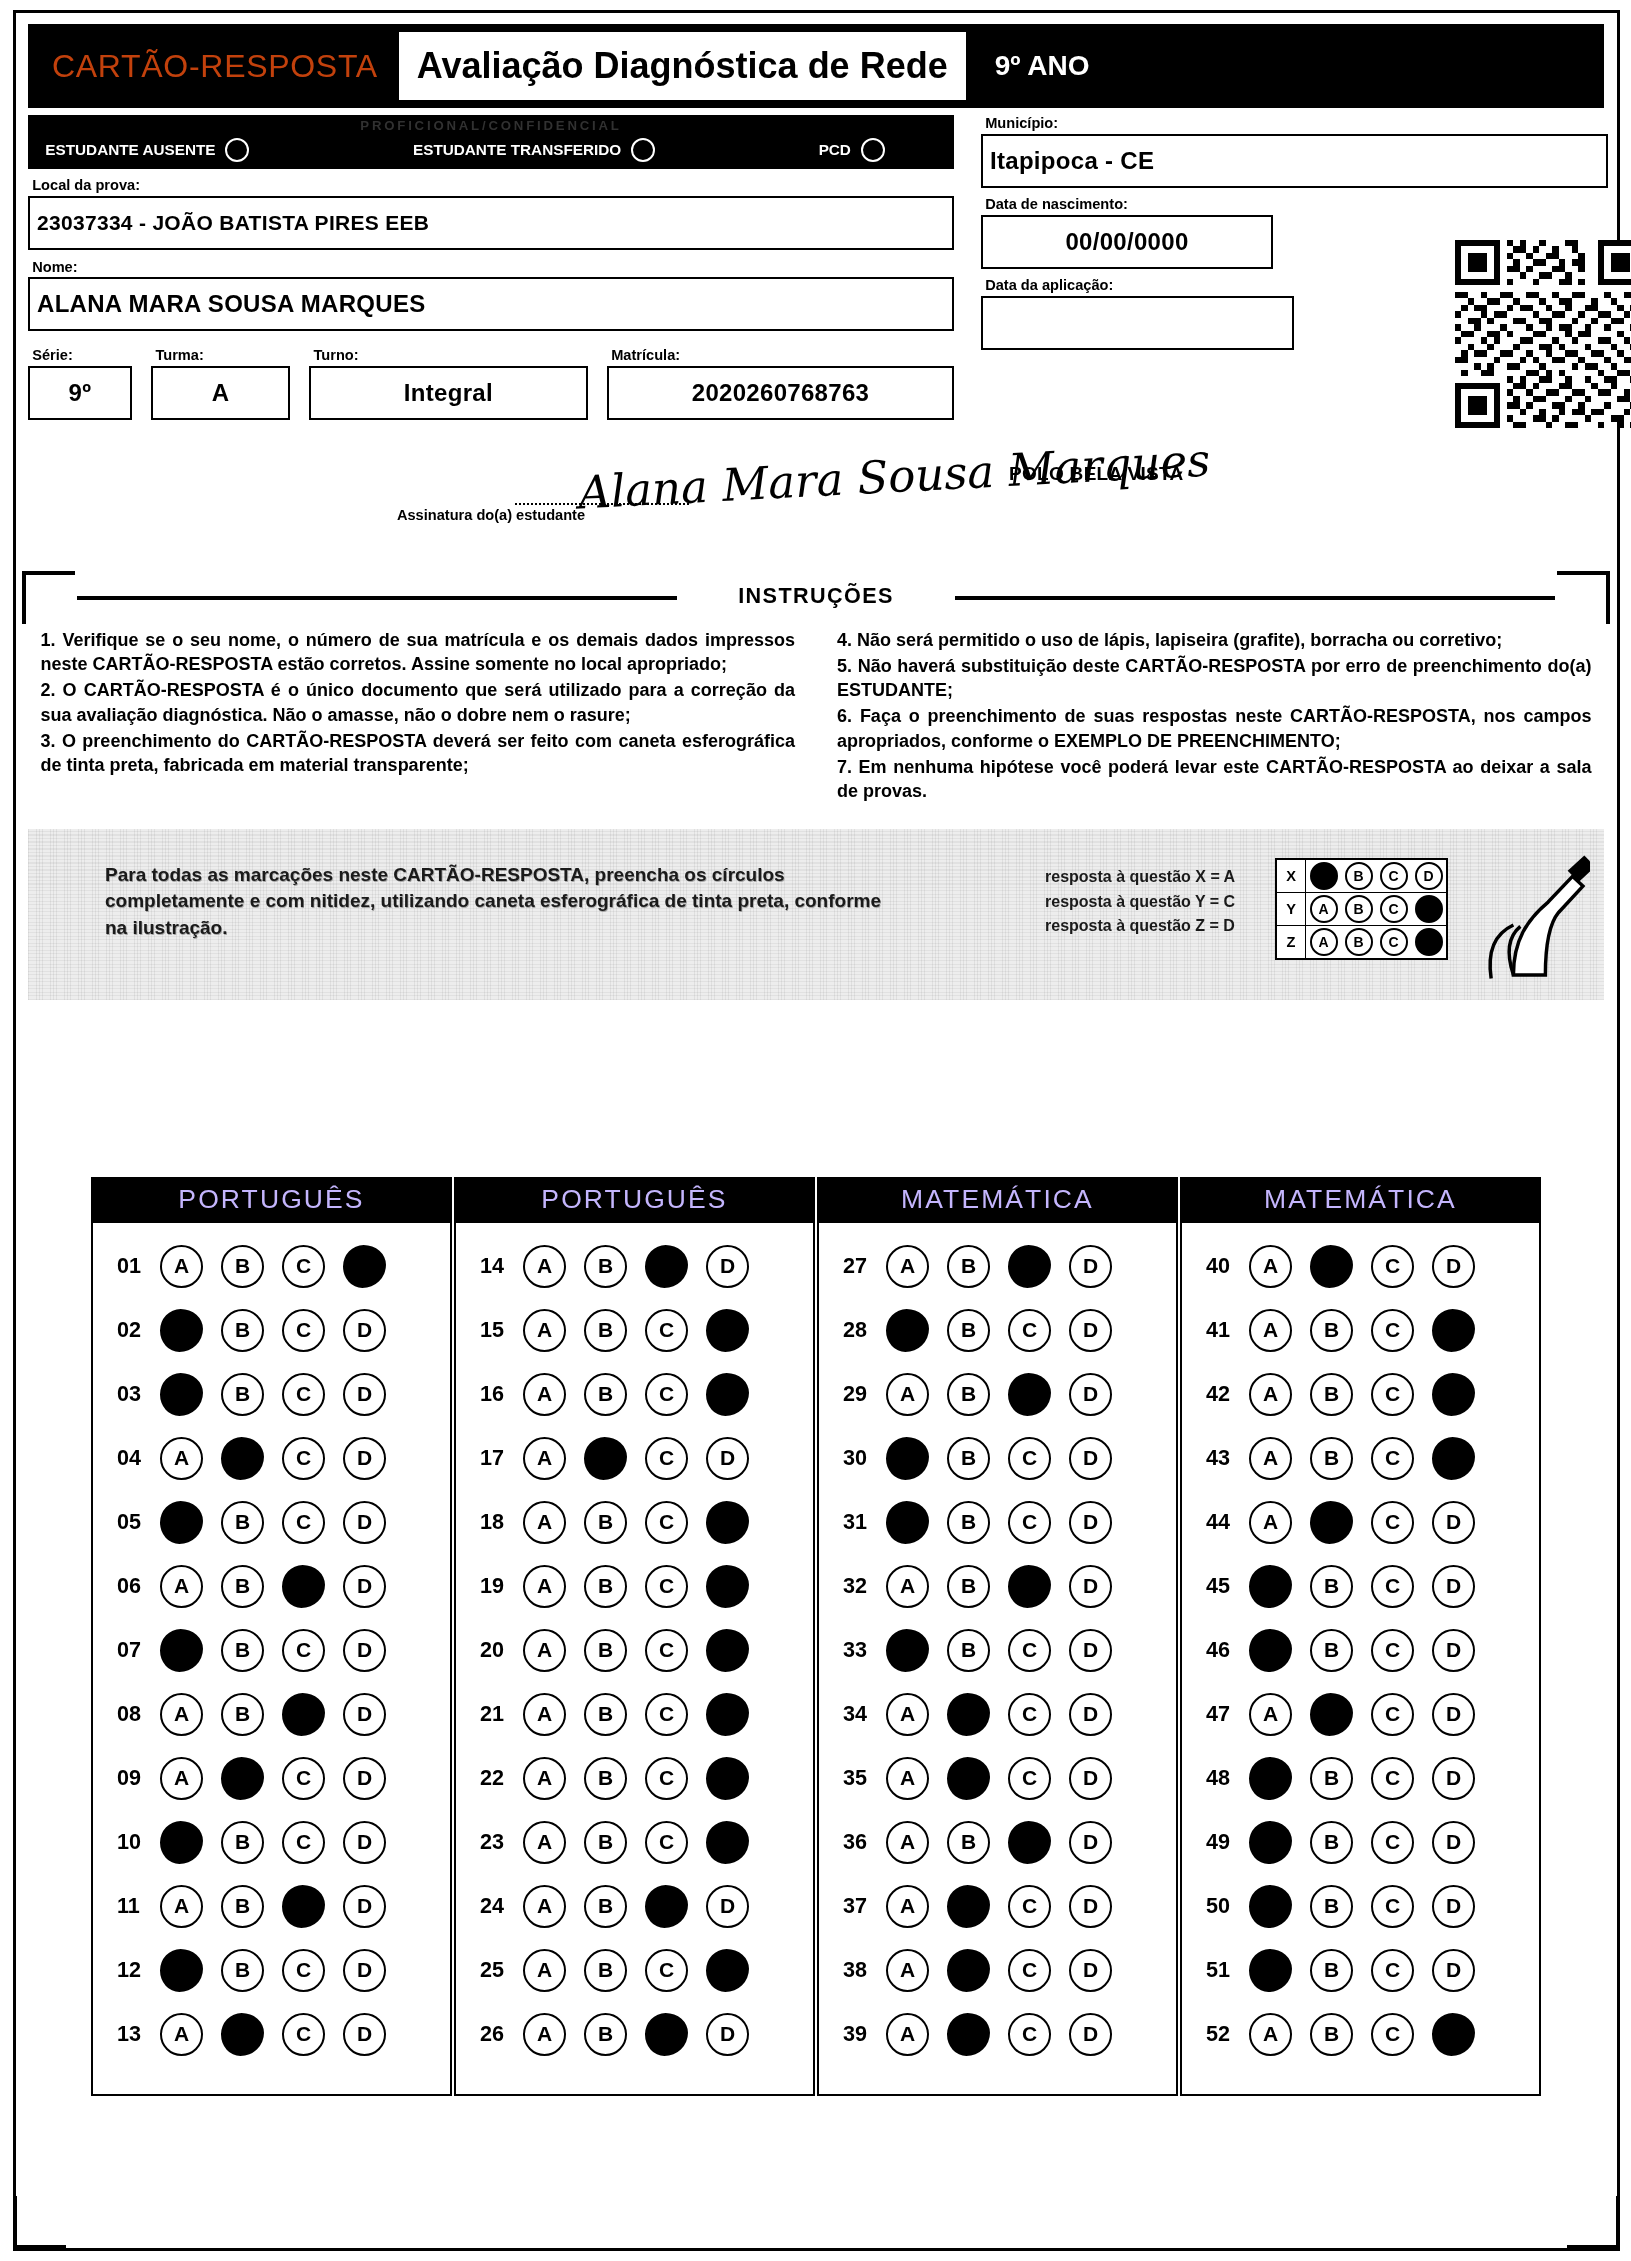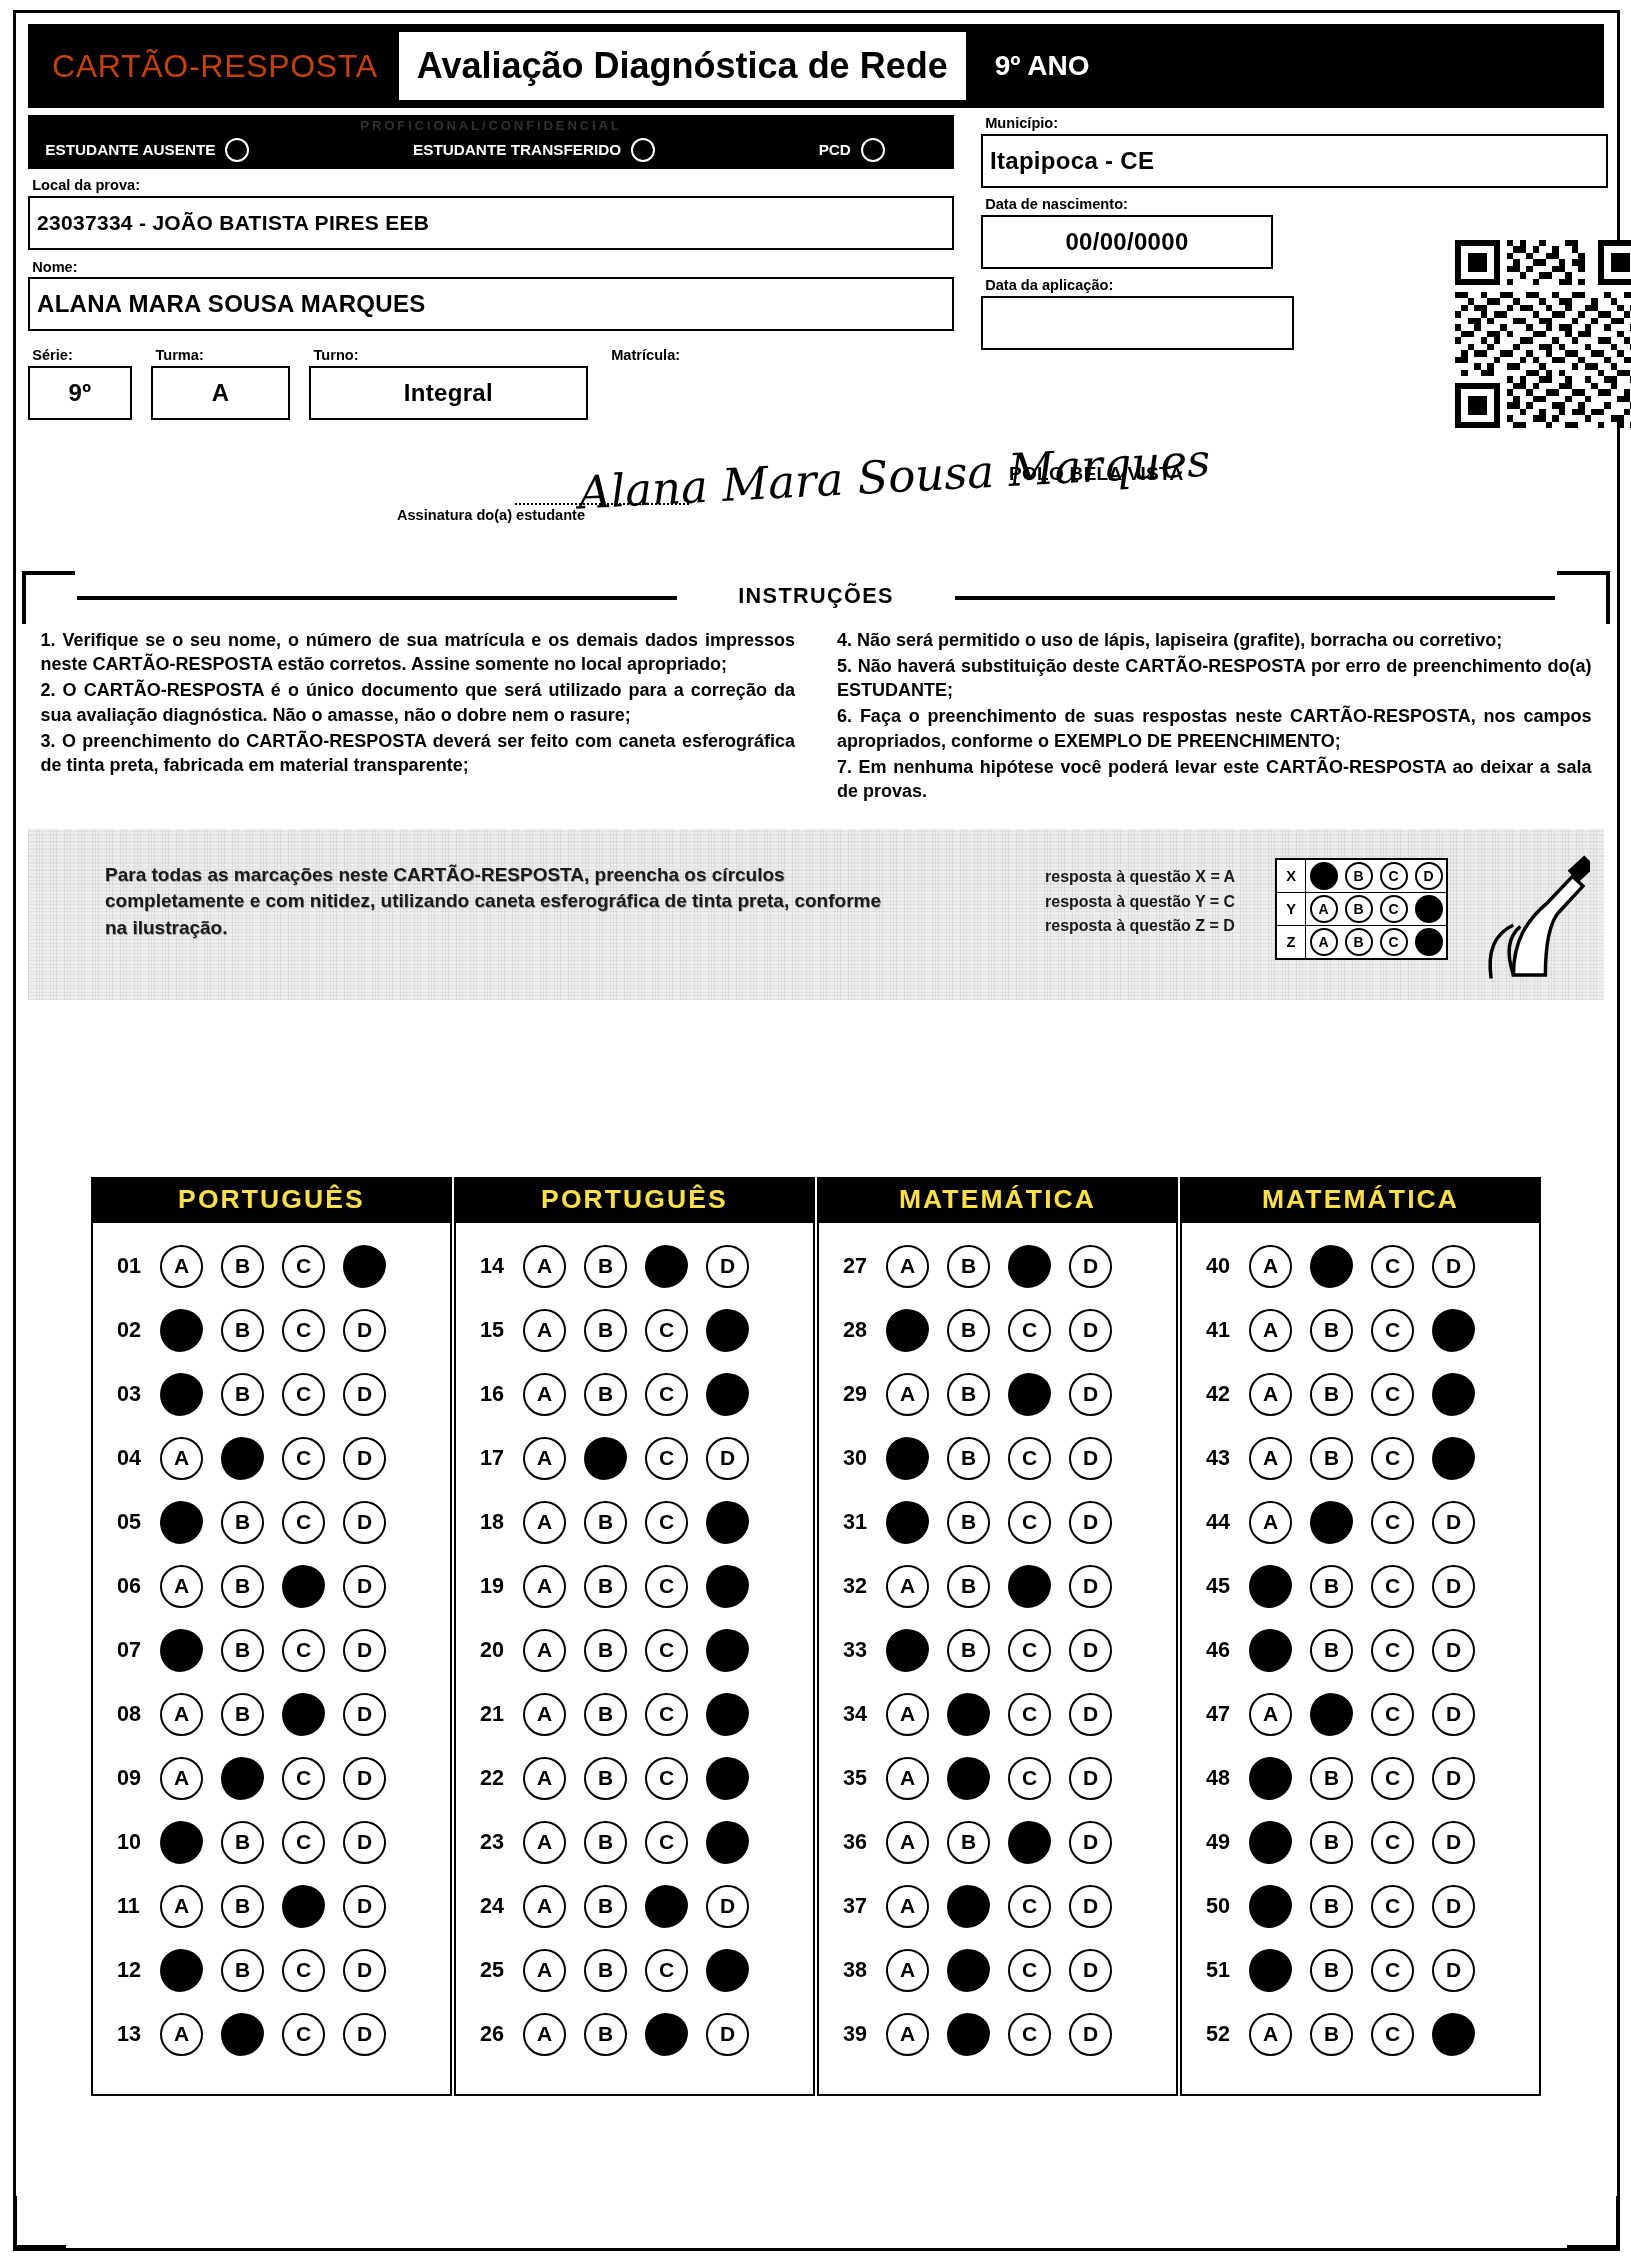--- a/index.html
+++ b/index.html
@@ -279,26 +279,25 @@
   .answers{
     position:absolute;
     left:91px; right:91px;
     top:1177px;
     display:flex;
     justify-content:space-between;
   }
   .acol{ width:361px; }
   .acol-head{
     background:#000;
-    color:#fde047;
+    color:#c4b5fd;
     text-align:center;
     font-size:26.5px;
     letter-spacing:2.1px;
     padding:7px 0 8.4px 0;
-    font-weight:bold;
   }
   .acol-body{
     border:2.8px solid #000;
     border-top:0;
     padding:11px 0 28px 0;
     box-sizing:border-box;
   }
   .arow{
     display:flex;
     align-items:center;
@@ -385,20 +384,21 @@
           <div class="col-turma">
             <div class="fld-label">Turma:</div>
             <div class="fld-box big center-val">A</div>
           </div>
           <div class="col-turno">
             <div class="fld-label">Turno:</div>
             <div class="fld-box big center-val">Integral</div>
           </div>
           <div class="col-matricula">
             <div class="fld-label">Matrícula:</div>
+            <div class="fld-box big center-val">2020260768763</div>
           </div>
         </div>
 
         <div class="sig-wrap">
           <div class="sig-line"></div>
           <div class="sig-ink">Alana Mara Sousa Marques</div>
           <div class="sig-caption">Assinatura do(a) estudante</div>
         </div>
       </div>
 

